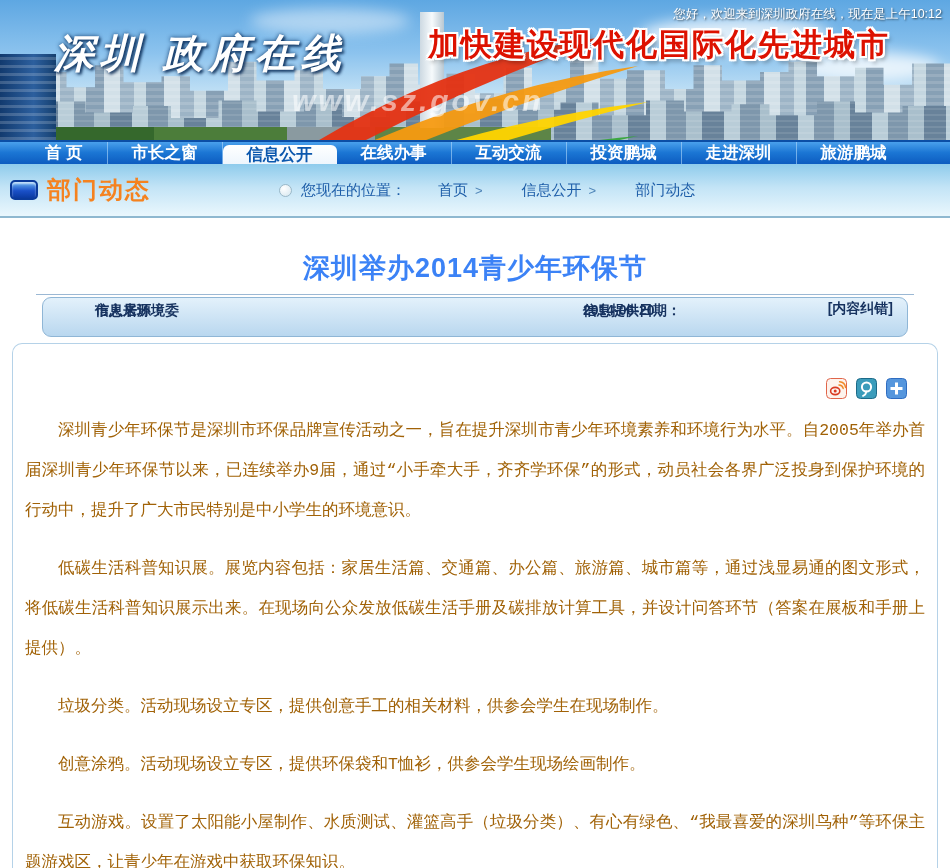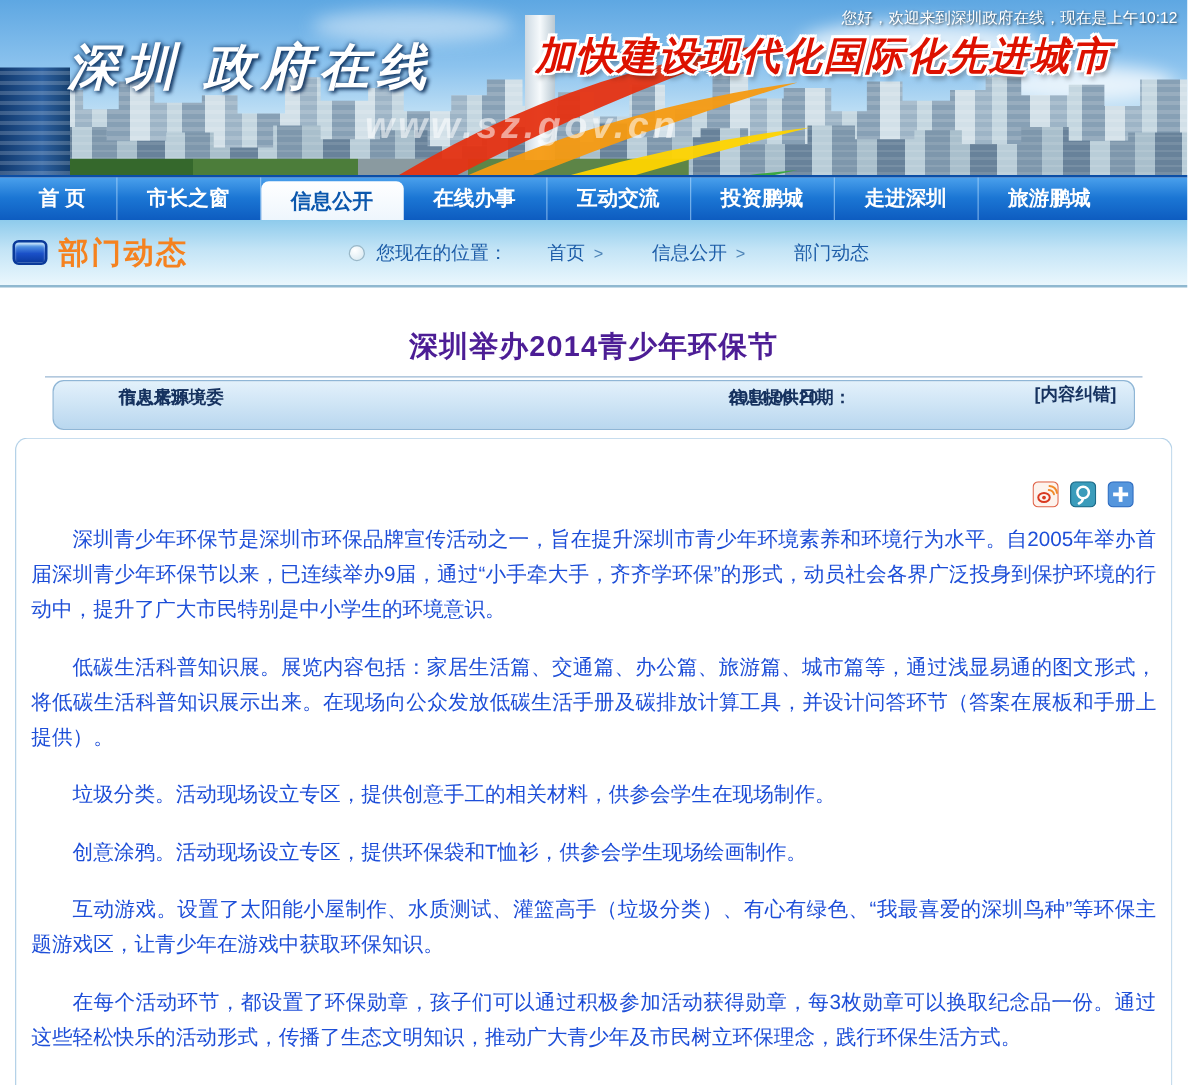--- a/index.html
+++ b/index.html
@@ -34,26 +34,26 @@
   .wing { position:absolute; left:140px; top:28px; width:520px; height:250px; pointer-events:none; }
   .logo { position:absolute; left:54px; top:26px; color:#fff; cursor:pointer; }
   .logo-cn { font-size:40px; font-weight:bold; font-style:italic; letter-spacing:6px;
     text-shadow:0 0 4px rgba(10,50,100,.9),2px 2px 3px rgba(0,30,70,.8); }
   .logo-en { font-size:24px; font-weight:bold; letter-spacing:4px; margin-top:4px;
     text-shadow:0 0 4px rgba(10,50,100,.9),2px 2px 3px rgba(0,30,70,.8); }
   .greeting { position:absolute; top:6px; right:8px; font-size:12.5px; color:#fff;
     text-shadow:1px 1px 2px rgba(0,0,0,.65);text-align:right; }
   .slogan { position:absolute; left:428px; top:24px; font-size:31px; font-weight:bold;
     color:#dd1100; letter-spacing:2px;
-    text-shadow:-2px -2px 0 #fff,2px -2px 0 #fff,-2px 2px 0 #fff,2px 2px 0 #fff,0 -2px 0 #fff,0 2px 0 #fff,-2px 0 0 #fff,2px 0 0 #fff,3px 4px 4px rgba(0,0,0,.35);font-style:italic; }
+    text-shadow:-2px -2px 0 #fff,2px -2px 0 #fff,-2px 2px 0 #fff,2px 2px 0 #fff,0 -2px 0 #fff,0 2px 0 #fff,-2px 0 0 #fff,2px 0 0 #fff,3px 4px 4px rgba(0,0,0,.35); }
   .watermark { position:absolute; left:292px; top:84px; font-size:30px; font-weight:bold;
     color:rgba(255,255,255,.55); letter-spacing:3px; font-style:italic; }
 
   
-  .nav { display:flex; align-items:stretch; height:36px; padding-left:7px;
+  .nav { display:flex; align-items:stretch; height:24px; padding-left:21px;
     background:linear-gradient(180deg,#4aa0ec 0%,#1b76d4 48%,#0d5cc0 100%);
     border-top:2px solid #0b4ea6; }
   .nav-item { display:flex; align-items:center; padding:0 24px; color:#fff;
     font-size:16.5px; font-weight:bold; cursor:pointer; white-space:nowrap; }
   .nav-item:not(:last-child){ border-right:1px solid rgba(190,225,255,.55); }
   .nav-item.active { background:linear-gradient(#ffffff,#eef6fd); color:#0b57ad;
     border-radius:6px 6px 0 0; margin-top:3px; border-right:none; }
 
   
   .crumb-bar { display:flex; align-items:center; height:54px;
@@ -64,40 +64,40 @@
     border:2px solid #0a3a9a; box-shadow:inset 0 2px 2px rgba(255,255,255,.6); }
   .crumb-title { color:#f5821f; font-size:24px; font-weight:bold; letter-spacing:2px; }
   .crumb-bullet { width:13px; height:13px; border-radius:50%; margin:0 9px 0 128px;
     background:radial-gradient(circle at 35% 30%,#ffffff,#d4e6ef); border:1px solid #9ab8c8; }
   .crumb-loc { color:#1d5da8; font-size:15px; }
   .crumb-loc a { color:#1d5da8; text-decoration:none; cursor:pointer;margin-left:32px; }
   .crumb-sep { color:#4f85b8; margin:0 7px; font-size:13px; }
 
   
   .content { position:relative; background:#fff; }
-  .art-title { margin-top:32px; text-align:center; color:#4c1d95;
-    font-size:23px; font-weight:bold; letter-spacing:1px; }
+  .art-title { margin-top:32px; text-align:center; color:#3b82f6;
+    font-size:27px; font-weight:bold; letter-spacing:1px; }
   .title-rule { margin:8px 36px 0; border-bottom:1px solid #9bb8d4; }
   .info-bar { position:relative; margin:2px 42px 0; height:40px;
     border:1px solid #8fb6d6; border-radius:9px;
     background:linear-gradient(#e3f1fb,#b9d7ef); font-size:14px; font-weight:bold; color:#16325f; }
   .info-bar span, .info-bar a { position:absolute; top:2px; white-space:nowrap; }
   .info-source { left:52px; }
   .info-date { left:540px; }
   .info-correct { right:14px; color:#16325f; text-decoration:none; cursor:pointer; }
 
   .main-panel { margin:6px 12px 0; min-height:556px;
     border:1px solid #b5d2e8; border-bottom:0; border-radius:10px 10px 0 0;
     padding:0 12px 30px; background:#fff; }
   .share-row { display:flex; justify-content:flex-end; gap:9px; padding:34px 18px 0; }
   .share-btn { width:21px; height:21px; display:block; cursor:pointer; }
 
   .body-text { margin-top:4px; }
-  .body-text p { font-family:Liberation Sans, sans-serif;
-    font-size:16.5px; line-height:28px; color:#1d4ed8; text-indent:2em;
+  .body-text p { font-family:Liberation Mono, monospace;
+    font-size:16.5px; line-height:40px; color:#a16207; text-indent:2em;
     text-align:justify; margin:18px 0; }
   .body-text p:first-child { margin-top:12px; }
 </style>
 </head>
 <body>
 
 <div class="banner">
   <div class="cloud c1"></div>
   <div class="cloud c2"></div>
   <div class="cloud c3"></div>

